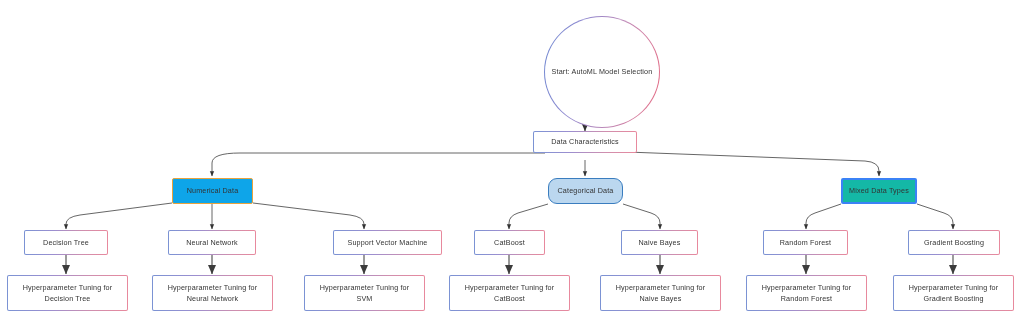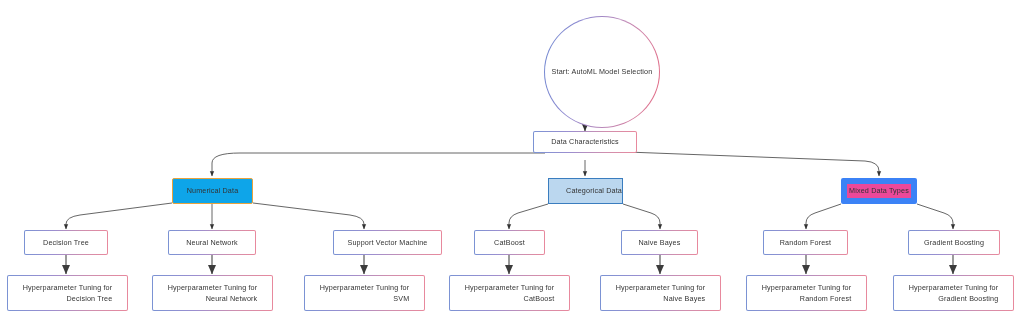--- a/index.html
+++ b/index.html
@@ -23,33 +23,32 @@
     background:#ffffff;
   }
   
   .grad-node{
     border:1px solid transparent;
     border-radius:2px;
     background-image:linear-gradient(#ffffff,#ffffff),
       linear-gradient(90deg,#7b93d4 0%,#9b8fd0 35%,#d08fae 70%,#e8899d 100%);
     background-origin:border-box;
     background-clip:padding-box,border-box;
-    text-align:right;
   }
   .circle-node{
     border-radius:50%;
     border:1px solid transparent;
     background-image:linear-gradient(#ffffff,#ffffff),
       linear-gradient(100deg,#6f8ad2 0%,#8d86cf 30%,#c189b6 62%,#e8687f 100%);
     background-origin:border-box;
     background-clip:padding-box,border-box;
   }
   .fill-numerical{background:#0ea5e9;border:1px solid #e8a33d;border-radius:2px;}
-  .fill-categorical{background:#bbd7ef;border:1px solid #3a7dbf;border-radius:0;justify-content:flex-end;}
-  .fill-mixed{background:#ec4899;border:6px solid #3b82f6;border-radius:2px;}
+  .fill-categorical{background:#bbd7ef;border:1px solid #3a7dbf;border-radius:9px;}
+  .fill-mixed{background:#14b8a6;border:2px solid #3b82f6;border-radius:2px;}
 </style>
 </head>
 <body>
 
 <div id="canvas">
 
   <svg id="edges" viewBox="0 0 1024 316">
     <defs>
       <marker id="arw" markerWidth="7" markerHeight="7" refX="5.4" refY="3" orient="auto" markerUnits="strokeWidth">
         <path d="M0,0.6 L5.6,3 L0,5.4 z" fill="#333333"></path>

